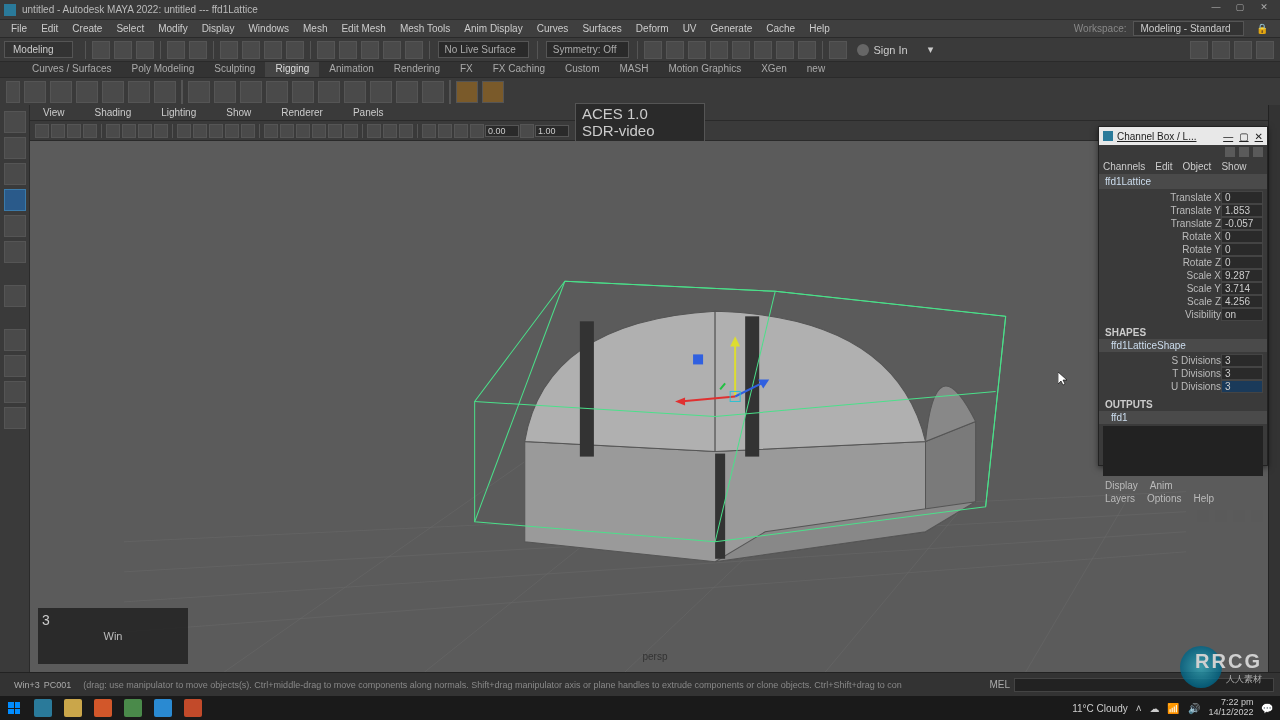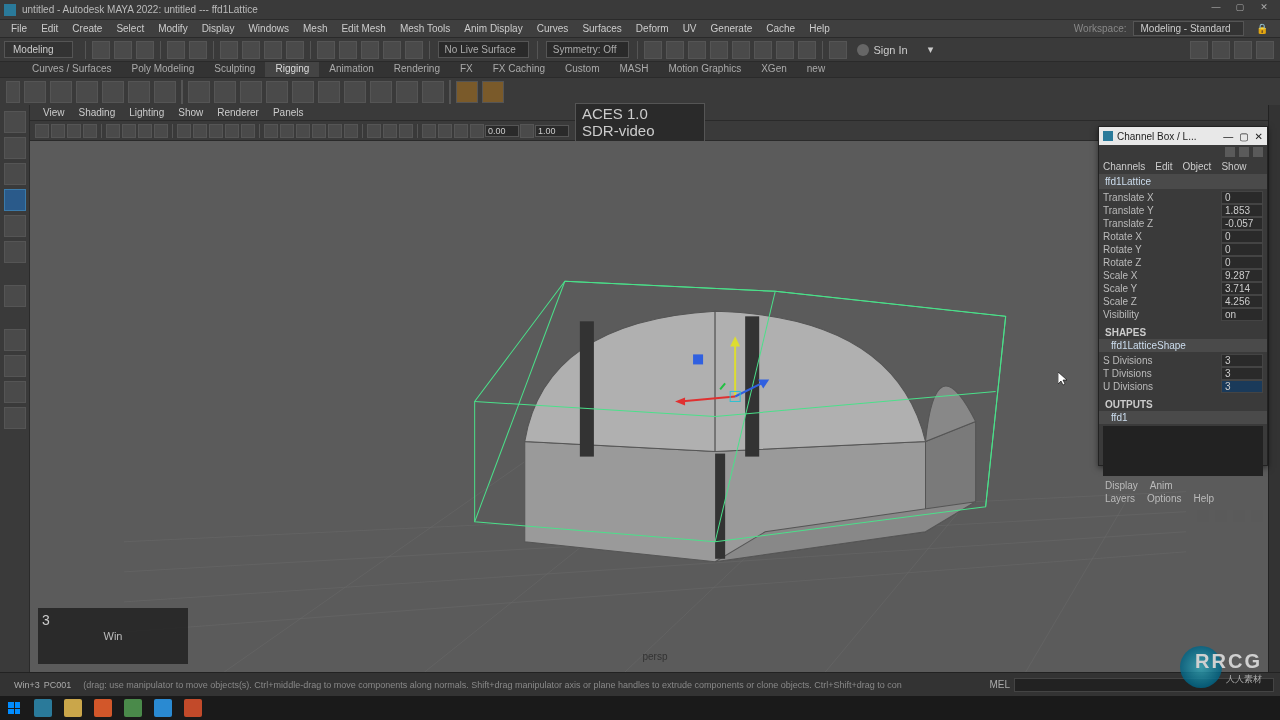--- a/index.html
+++ b/index.html
@@ -37,51 +37,51 @@
 .shelficons .orange { background: #7a5a2a; }
 
 
 .main { position: absolute; top: 105px; left: 0; right: 0; bottom: 24px; display: flex; }
 .lefttools { width: 30px; background: #3a3a3a; border-right: 1px solid #2a2a2a; display: flex; flex-direction: column; align-items: center; padding-top: 4px; }
 .lefttools .lt { width: 22px; height: 22px; margin: 2px 0; background: #4a4a4a; border: 1px solid #555; }
 .lefttools .active { background: #2a5a8a; border-color: #3a7aaa;}
 .lefttools .spacer { height: 18px; }
 
 .vparea { flex: 1; position: relative; }
-.vpmenu { height: 16px; background: #3a3a3a; display: flex; align-items: center; padding: 0 6px; border-bottom: 1px solid #2a2a2a; }
+.vpmenu { height: 16px; background: #3a3a3a; display: flex; align-items: center; padding: 0 6px; border-bottom: 1px solid #2a2a2a; gap: 16px; }
 .vpmenu span { padding: 0 7px; font-size: 10px; color: #ccc; }
 .vptools { height: 20px; background: #3a3a3a; display: flex; align-items: center; padding: 0 4px; border-bottom: 1px solid #2a2a2a; }
 .vptools .vbtn { width: 14px; height: 14px; margin: 0 1px; background: #4a4a4a; border: 1px solid #555; }
 .vptools .vsep { width: 1px; height: 14px; background: #555; margin: 0 3px; }
 .vptools .vinput { width: 34px; background: #2a2a2a; color: #ccc; border: 1px solid #555; font-size: 9px; padding: 0 2px; }
 .vptools .vdrop { background: #2a2a2a; color: #ccc; border: 1px solid #555; font-size: 15px; padding: 1px 16px 1px 6px; margin-left: 6px; width: 130px;}
 
 .viewport { position: absolute; top: 36px; left: 0; right: 0; bottom: 0; background: #5b5b5b; }
 .viewport svg { width: 100%; height: 100%; }
 .persp { position:absolute; bottom: 10px; left:50%; transform:translateX(-50%); font-size:10px; color:#333; }
 
 
 .hintbox { position:absolute; bottom: 8px; left: 8px; width: 150px; height: 56px; background: rgba(30,30,30,0.8); padding:4px; }
 .hintbox .key { font-size:14px; color:#ccc; }
 .hintbox .hot { font-size:11px; color:#bbb; text-align:center; margin-top:2px;}
 
 
 .cbx { position: absolute; top: 126px; right: 12px; width: 170px; height: 340px; background: #3a3a3a; border: 1px solid #222; box-shadow: 0 2px 6px rgba(0,0,0,0.5); }
-.cbx .cbtitle { height: 18px; background: #e8e8e8; color: #222; display: flex; align-items: center; padding: 0 4px; font-size: 10px; }
+.cbx .cbtitle { height: 18px; background: #e8e8e8; color: #222; display: flex; align-items: center; padding: 0 4px; font-size: 10px; text-decoration: underline; }
 .cbx .cbtitle .logo { width:10px;height:10px;background:#2a7a9a;margin-right:4px; }
 .cbx .cbtitle .wb { margin-left:auto; display:flex; gap:6px;}
 .cbx .cbtitle .wb span { font-size:10px; }
 .cbx .tinytoolbar { height: 14px; background:#3a3a3a; display:flex; justify-content:flex-end; align-items:center; padding-right:4px; gap:4px;}
 .cbx .tinytoolbar .ti { width:10px;height:10px; background:#5a5a5a; }
 .cbx .cbmenu { display:flex; padding: 2px 4px; font-size:10px; color:#ccc; }
 .cbx .cbmenu span { margin-right: 10px; }
 .cbx .objname { padding: 2px 6px; font-size:10px; background:#4a4a4a; color:#cde;}
 .cbx .attrs { padding: 2px 4px; }
 .cbx .arow { display:flex; font-size:10px; align-items:center; height:13px;}
-.cbx .arow .alabel { flex:1; text-align:left; padding-right:6px; color:#bbb;}
+.cbx .arow .alabel { flex:1; text-align:right; color:#bbb;}
 .cbx .arow .aval { width: 42px; background:#2a2a2a; color:#ccc; padding:0 3px; border:1px solid #444; font-size:10px;}
 .cbx .section { font-size:10px; font-weight:bold; color:#ccc; padding:4px 6px 1px; background:#3a3a3a;}
 .cbx .subname { font-size:10px; color:#cde; padding:1px 12px; background:#4a4a4a;}
 .cbx .outputs { height: 50px; background:#222; margin: 2px 4px; }
 .cbx .botmenus { padding: 2px 6px; font-size:10px; display:flex; }
 .cbx .botmenus span { margin-right: 12px; color:#bbb; }
 .cbx .botmenus2 { padding: 0 6px 4px; font-size:10px; display:flex; }
 .cbx .botmenus2 span { margin-right: 12px; color:#bbb; }
 .cbx .layericons { display:flex; justify-content:flex-end; padding:2px 4px; gap:6px;}
 .cbx .layericons .li { width:12px;height:12px;background:#5a5a5a;}
@@ -504,19 +504,31 @@
     </div>
   <div class="tbicon">
       <div class="i" style="background:#4a8a4a;"></div>
     </div>
   <div class="tbicon">
       <div class="i" style="background:#2a8ad2;"></div>
     </div>
   <div class="tbicon">
       <div class="i" style="background:#c24a2a;"></div>
     </div>
+  <div class="tray">
+    <span>11°C  Cloudy</span>
+    <span>˄</span>
+    <span>☁</span>
+    <span>📶</span>
+    <span>🔊</span>
+    <div class="clock">
+      <div>7:22 pm</div>
+      <div>14/12/2022</div>
+    </div>
+    <span>💬</span>
+  </div>
 </div>
 
 <div class="watermark">
   <div class="circ"></div>
   <div class="txt1">RRCG</div>
   <div class="txt2">人人素材</div>
 </div>
 
 </body></html>

